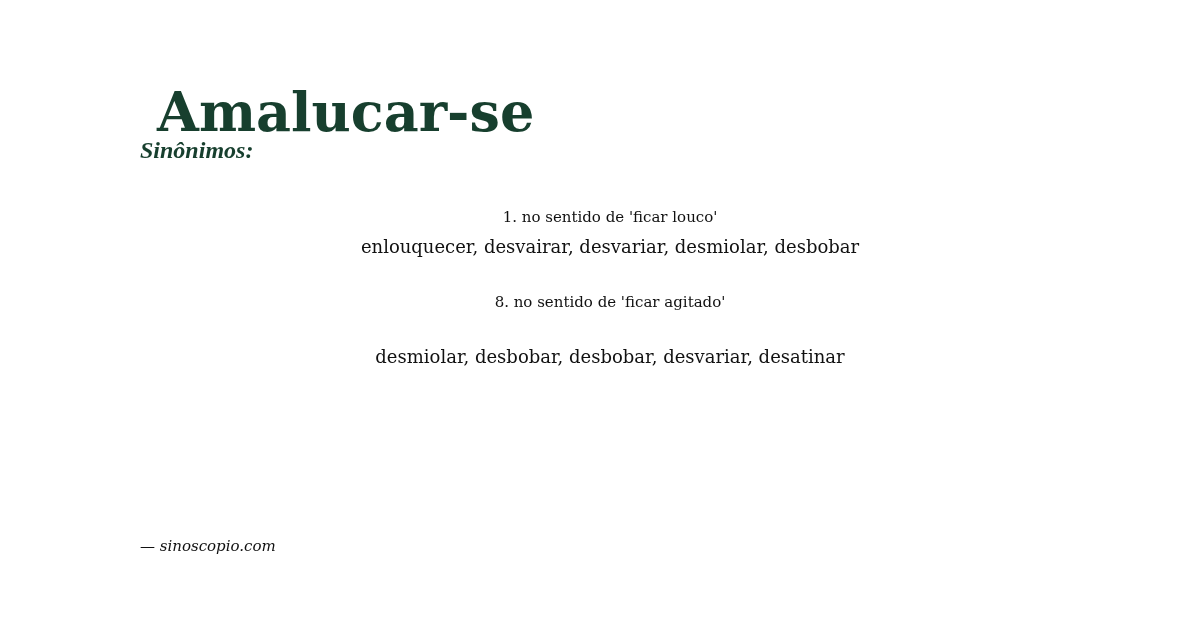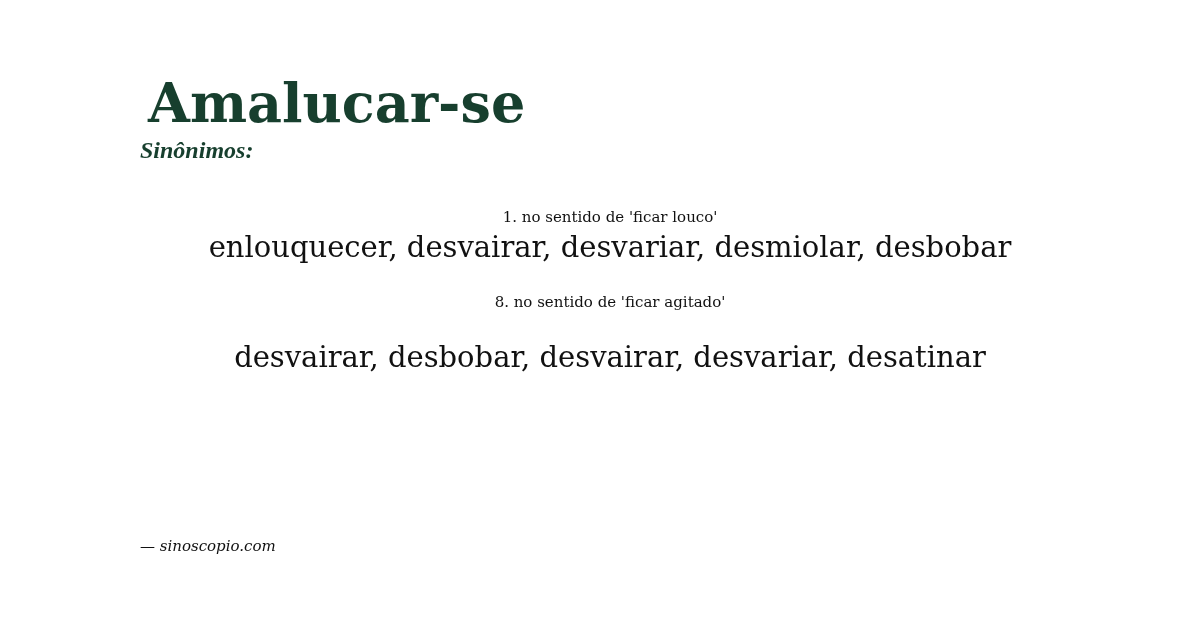--- a/index.html
+++ b/index.html
@@ -17,21 +17,21 @@
     position: relative;
     width: 1200px;
     height: 628px;
     box-sizing: border-box;
     padding: 0 140px;
   }
   .headword {
     position: absolute;
     left: 140px;
     top: 62px;
-    margin: 8px;
+    margin: 17px;
     font-family: "DejaVu Serif", serif;
     font-weight: 700;
     font-size: 54px;
     line-height: 66px;
     color: #173f2e;
     letter-spacing: 0px;
     white-space: nowrap;
   }
   .subtitle {
     position: absolute;
@@ -59,21 +59,21 @@
   .sense-label {
     font-family: "DejaVu Serif", serif;
     font-size: 15px;
     line-height: 22px;
     color: #111111;
     margin: 0 0 1px 0;
     white-space: nowrap;
   }
   .sense-syns {
     font-family: "DejaVu Serif", serif;
-    font-size: 29px;
+    font-size: 18px;
     line-height: 36px;
     color: #111111;
     margin: 0;
     white-space: nowrap;
   }
   .source {
     position: absolute;
     left: 140px;
     top: 533px;
     font-family: "DejaVu Serif", serif;
@@ -98,20 +98,20 @@
     <div class="sense">
       <p class="sense-label">1. no sentido de 'ficar louco'</p>
       <p class="sense-syns">enlouquecer, desvairar, desvariar, desmiolar, desbobar</p>
     </div>
 
     <div class="sense">
       <p class="sense-label">8. no sentido de 'ficar agitado'</p>
     </div>
 
     <div class="sense">
-      <p class="sense-syns">desvairar, desbobar, desvairar, desvariar, desatinar</p>
+      <p class="sense-syns">desmiolar, desbobar, desbobar, desvariar, desatinar</p>
     </div>
 
   </div>
 
   <div class="source">— sinoscopio.com</div>
 
 </div>
 
 </body></html>

